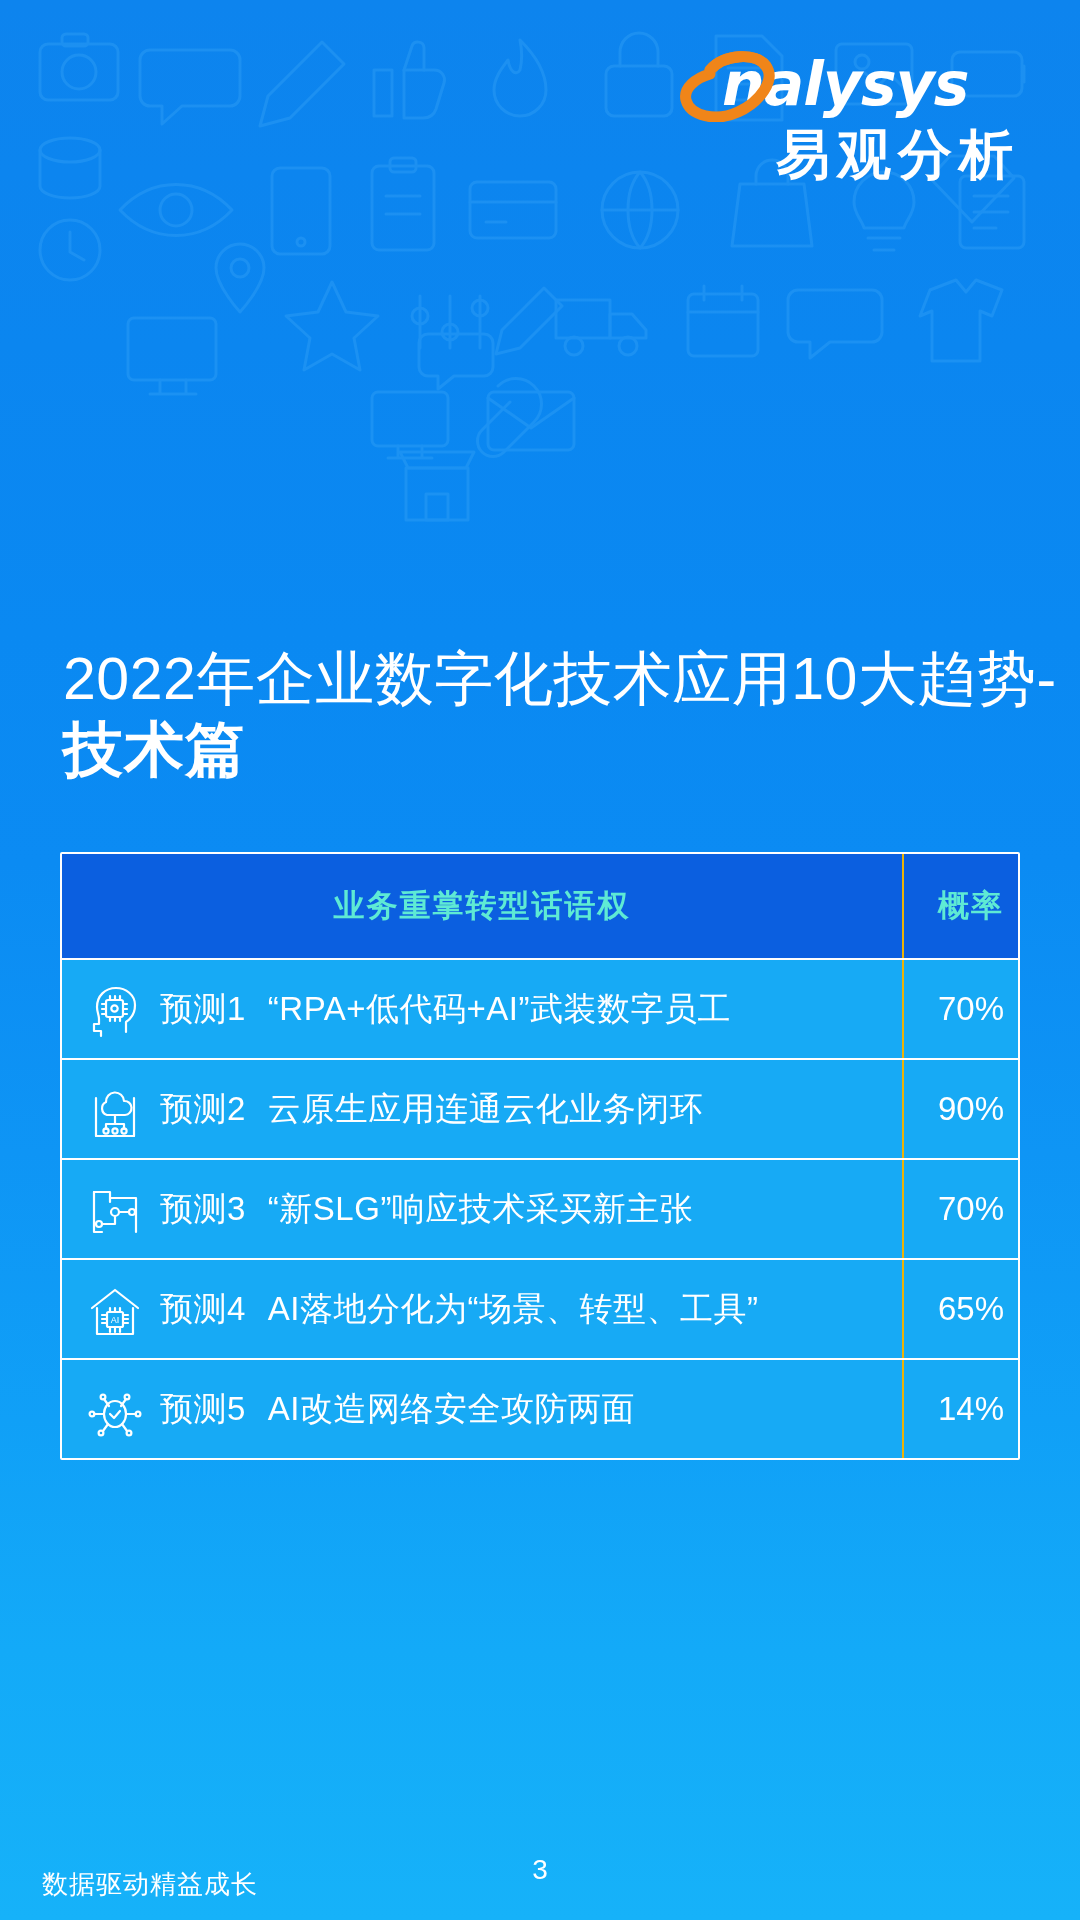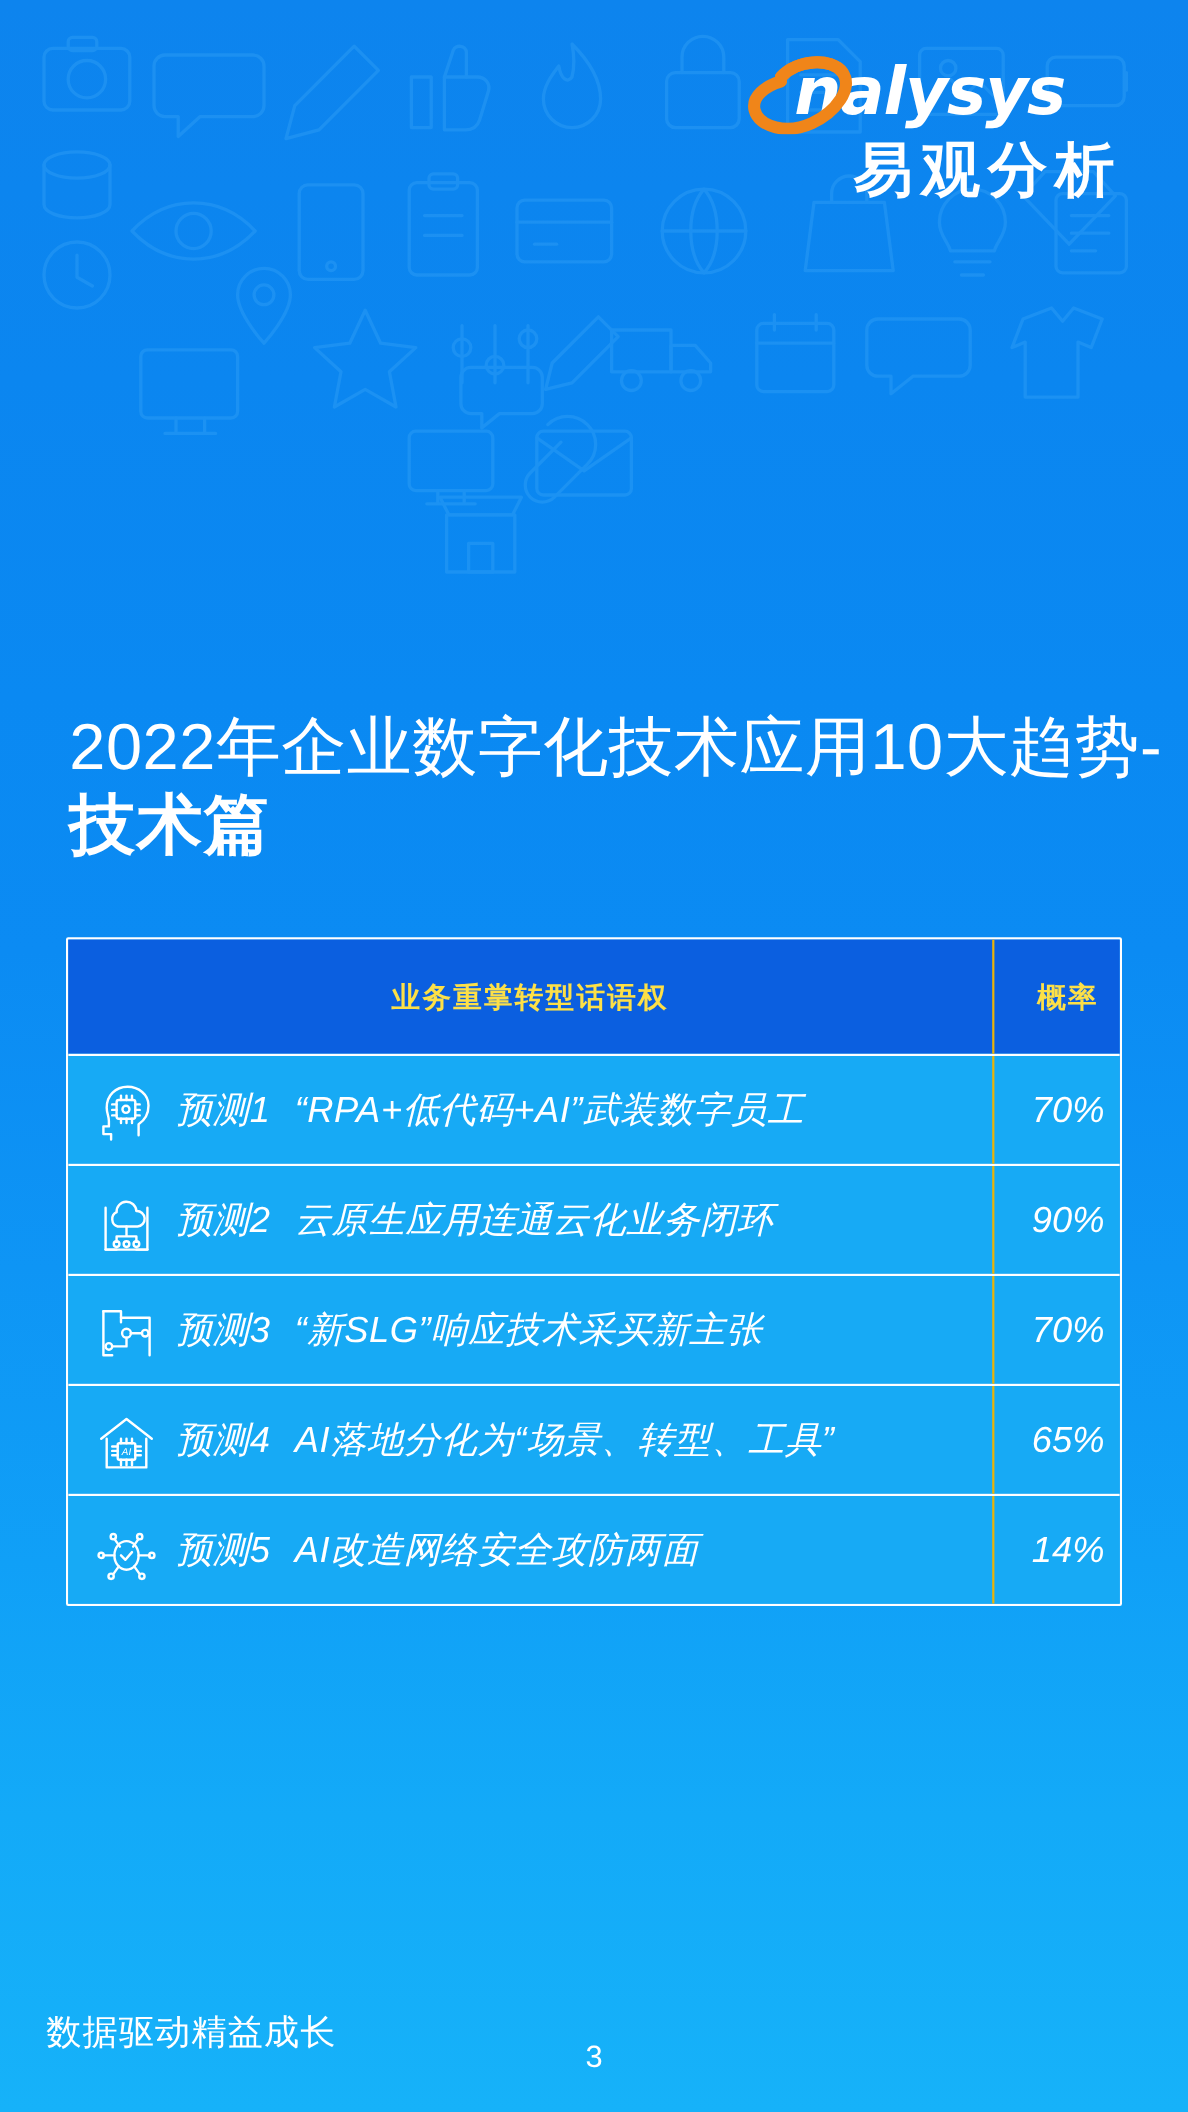--- a/index.html
+++ b/index.html
@@ -98,33 +98,33 @@
     border:2px solid #ffffff;
     border-radius:2px;
     overflow:hidden;
   }
   .trow { display:flex; align-items:stretch; }
 
   .thead { background:#0b5fe0; height:104px; }
   .thead .cell-main,
   .thead .cell-prob {
     display:flex; align-items:center; justify-content:center;
-    font-size:26px; font-weight:bold; color:#fde047;
+    font-size:31px; font-weight:bold; color:#5eead4;
     letter-spacing:2px;
   }
 
   .cell-main { flex:1 1 auto; min-width:0; position:relative; }
   .cell-prob {
     flex:0 0 116px;
     border-left:2px solid #eab308;
     display:flex; align-items:center; justify-content:center;
     font-size:33px; color:#ffffff; font-weight:normal;padding-left:20px;
   }
 
-  .tbody-row { background:#17aaf5; height:100px; border-top:2px solid #ffffff;font-style:italic; }
+  .tbody-row { background:#17aaf5; height:100px; border-top:2px solid #ffffff; }
   .tbody-row .cell-main {
     display:flex; align-items:center;
     padding-left:22px;
   }
   .row-icon {
     flex:0 0 62px;
     height:62px;
     display:flex; align-items:flex-end; justify-content:center;
     margin-right:14px;
   }
@@ -139,22 +139,22 @@
     position:absolute;
     left:255px; top:1035px;
     width:330px; height:300px;
     opacity:.07;
     pointer-events:none;
   }
 
   
   #footer-left {
     position:absolute;
-    left:42px; bottom:50px;
-    font-size:32px; color:#ffffff; letter-spacing:1px;
+    left:42px; bottom:18px;
+    font-size:26px; color:#ffffff; letter-spacing:1px;
     font-weight:normal;
   }
   #footer-page {
     position:absolute;
     left:0; right:0; bottom:34px;
     text-align:center;
     font-size:28px; color:#ffffff;
   }
 </style>
 </head>

